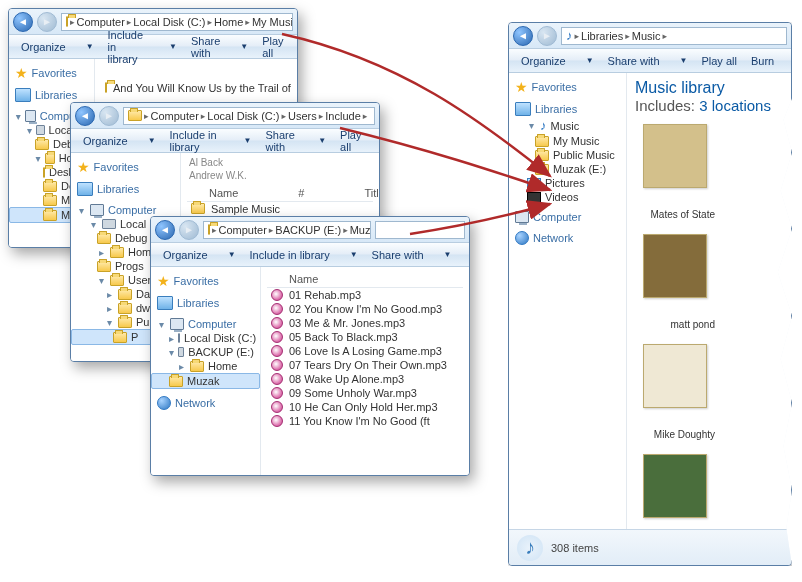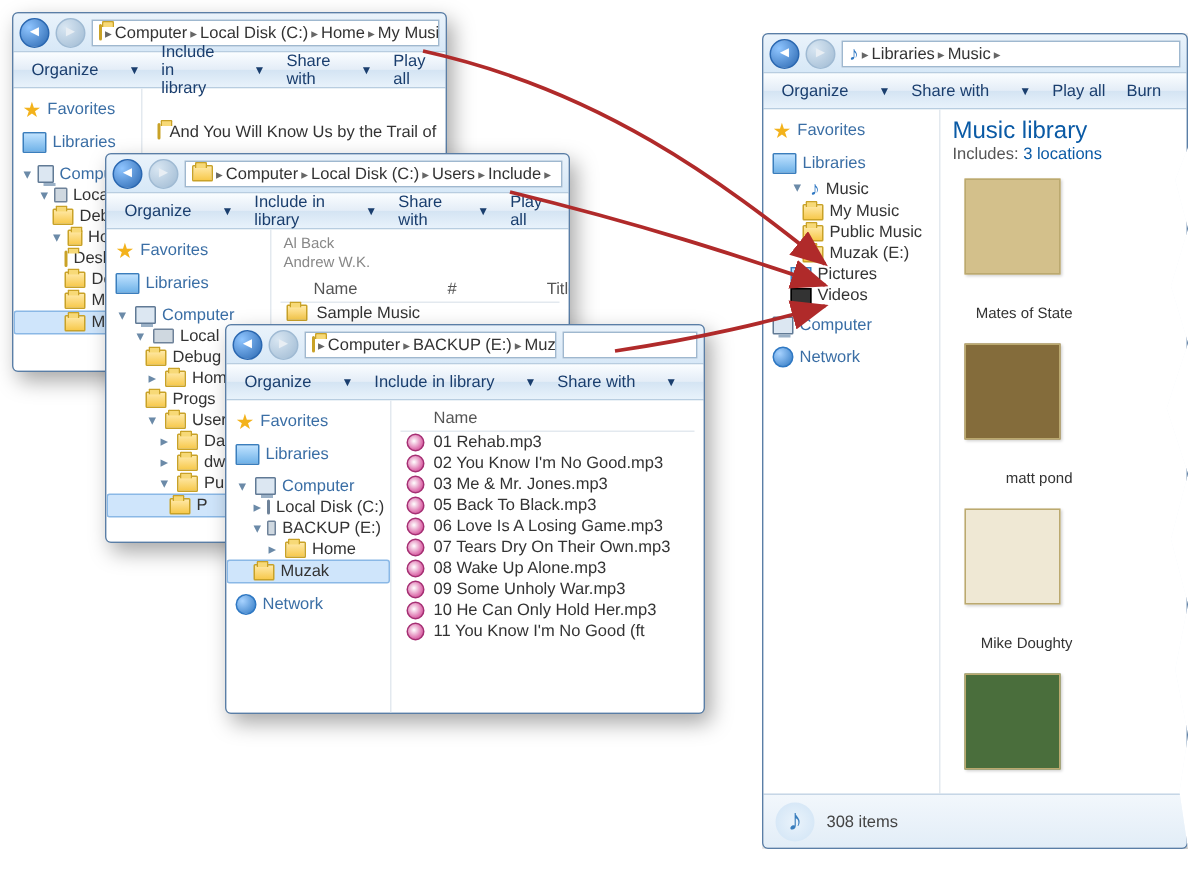--- a/index.html
+++ b/index.html
@@ -60,21 +60,21 @@
   .side .itm.sel { background:#cfe5fb; border:1px solid #8ab8e6; border-radius:2px; padding-left:17px;}
   .side .sub { padding-left: 26px; }
   .side .tree-toggle { width:9px; height:9px; font-size:10px; color:#6b8aa8; text-align:center; line-height:9px;}
 
   .main { flex:1; font-size:11px; color:#333; padding:4px 6px; overflow:hidden; }
   .colhdr { font-size:11px; color:#555; border-bottom:1px solid #e3e9ef; padding:2px 0 2px 22px; display:flex; gap:60px;}
   .frow { display:flex; align-items:flex-start; gap:6px; padding:1px 2px 1px 4px; white-space:nowrap;}
 
   
   .libtitle { font-size:16px; color:#0a5aa5; padding:6px 8px 0 8px; }
-  .libsub { font-size:11px; color:#555; padding:0 8px 6px 8px; }
+  .libsub { font-size:15px; color:#555; padding:0 8px 6px 8px; }
   .libsub a { color:#0a5aa5; text-decoration:none; }
   .thumbs { display:flex; flex-wrap:wrap; gap:14px 10px; padding:4px 8px; align-content:flex-start;}
   .thumb { width: 80px; display:flex; flex-direction:column; align-items:center; gap:4px; }
   .thumb .art { width:64px; height:64px; background:#d3c08b; border:1px solid #bba96f; box-shadow:1px 1px 2px rgba(0,0,0,.2);}
   .thumb .lbl { font-size:10px; color:#333; text-align:right; width:80px; overflow:hidden; text-overflow:ellipsis;margin-top:17px;}
   .statusbar { position:absolute; left:0; right:0; bottom:0; height:36px; background:linear-gradient(#f2f7fc,#e2edf7); border-top:1px solid #c6d6e6; display:flex; align-items:center; gap:8px; padding:0 8px; font-size:11px; color:#444;}
 
   
   .ic { width:14px; height:14px; display:inline-flex; align-items:center; justify-content:center; }
   .ic-folder { background:linear-gradient(#ffe9a8,#f7c94c); border:1px solid #c9a227; border-radius:1px; width:14px; height:11px; position:relative;}

